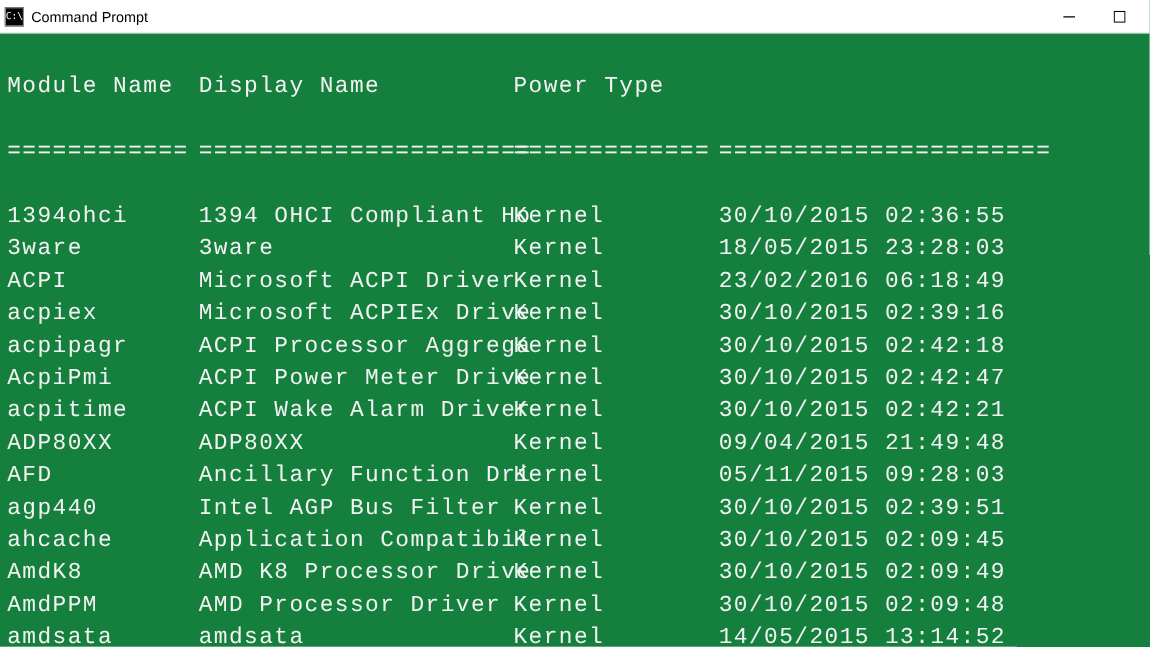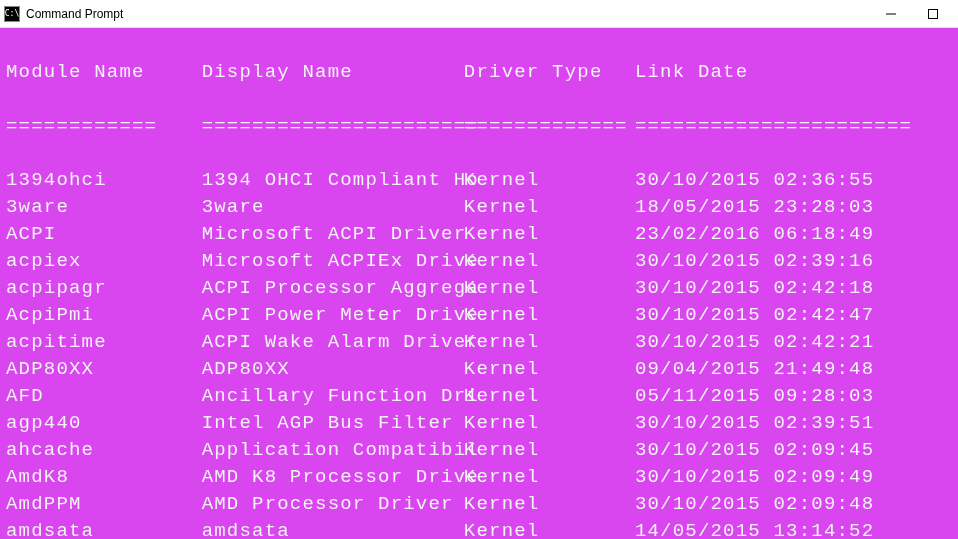--- a/index.html
+++ b/index.html
@@ -43,36 +43,36 @@
       width: 42px;
       height: 24px;
       display: flex;
       align-items: center;
       justify-content: center;
       cursor: pointer;
       font-family: sans-serif;
     }
     .window-btn svg { display: block; }
     .terminal {
-      background: #d946ef;
+      background: #15803d;
       color: #f2f2f2;
       font-family: 'Consolas', 'Courier New', monospace;
       font-size: 19px;
       line-height: 27px;
       padding: 4px 6px;
       height: calc(539px - 28px);
       overflow: hidden;
       white-space: pre;
       letter-spacing: 1.2px;
     }
     .terminal-row {
       display: flex;
     }
     .col-module  { display: inline-block; width: 14ch; }
-    .col-display { display: inline-block; width: 23ch; margin-left: 36px; }
+    .col-display { display: inline-block; width: 23ch; }
     .col-type    { display: inline-block; width: 15ch; }
     .col-date    { display: inline-block; }
   </style>
 </head>
 <body>
 
 <div class="titlebar">
   <div class="titlebar-icon">
       <span>C:\</span>
     </div>
@@ -86,16 +86,16 @@
     </div>
     <div class="window-btn">
       <svg width="10" height="10" viewBox="0 0 10 10">
           <rect x="0.5" y="0.5" width="9" height="9" fill="none" stroke="#000" stroke-width="1"></rect>
         </svg>
     </div>
   </div>
 </div>
 
 <div class="terminal">
-<div class="terminal-row"><span class="col-module">Module Name</span><span class="col-display">Display Name</span><span class="col-type">Driver Type</span><span class="col-date">Link Date</span></div>
+<div class="terminal-row"><span class="col-module">Module Name</span><span class="col-display">Display Name</span><span class="col-type">Power Type</span></div>
 <div class="terminal-row"><span class="col-module">============</span><span class="col-display">======================</span><span class="col-type">=============</span><span class="col-date">======================</span></div>
 <div id="rows-container"><div class="terminal-row"><span class="col-module">1394ohci      </span><span class="col-display">1394 OHCI Compliant Ho </span><span class="col-type">Kernel         </span><span class="col-date">30/10/2015 02:36:55</span></div><div class="terminal-row"><span class="col-module">3ware         </span><span class="col-display">3ware                  </span><span class="col-type">Kernel         </span><span class="col-date">18/05/2015 23:28:03</span></div><div class="terminal-row"><span class="col-module">ACPI          </span><span class="col-display">Microsoft ACPI Driver  </span><span class="col-type">Kernel         </span><span class="col-date">23/02/2016 06:18:49</span></div><div class="terminal-row"><span class="col-module">acpiex        </span><span class="col-display">Microsoft ACPIEx Drive </span><span class="col-type">Kernel         </span><span class="col-date">30/10/2015 02:39:16</span></div><div class="terminal-row"><span class="col-module">acpipagr      </span><span class="col-display">ACPI Processor Aggrega </span><span class="col-type">Kernel         </span><span class="col-date">30/10/2015 02:42:18</span></div><div class="terminal-row"><span class="col-module">AcpiPmi       </span><span class="col-display">ACPI Power Meter Drive </span><span class="col-type">Kernel         </span><span class="col-date">30/10/2015 02:42:47</span></div><div class="terminal-row"><span class="col-module">acpitime      </span><span class="col-display">ACPI Wake Alarm Driver </span><span class="col-type">Kernel         </span><span class="col-date">30/10/2015 02:42:21</span></div><div class="terminal-row"><span class="col-module">ADP80XX       </span><span class="col-display">ADP80XX                </span><span class="col-type">Kernel         </span><span class="col-date">09/04/2015 21:49:48</span></div><div class="terminal-row"><span class="col-module">AFD           </span><span class="col-display">Ancillary Function Dri </span><span class="col-type">Kernel         </span><span class="col-date">05/11/2015 09:28:03</span></div><div class="terminal-row"><span class="col-module">agp440        </span><span class="col-display">Intel AGP Bus Filter   </span><span class="col-type">Kernel         </span><span class="col-date">30/10/2015 02:39:51</span></div><div class="terminal-row"><span class="col-module">ahcache       </span><span class="col-display">Application Compatibil </span><span class="col-type">Kernel         </span><span class="col-date">30/10/2015 02:09:45</span></div><div class="terminal-row"><span class="col-module">AmdK8         </span><span class="col-display">AMD K8 Processor Drive </span><span class="col-type">Kernel         </span><span class="col-date">30/10/2015 02:09:49</span></div><div class="terminal-row"><span class="col-module">AmdPPM        </span><span class="col-display">AMD Processor Driver   </span><span class="col-type">Kernel         </span><span class="col-date">30/10/2015 02:09:48</span></div><div class="terminal-row"><span class="col-module">amdsata       </span><span class="col-display">amdsata                </span><span class="col-type">Kernel         </span><span class="col-date">14/05/2015 13:14:52</span></div></div>
 </div>
 
 </body></html>

